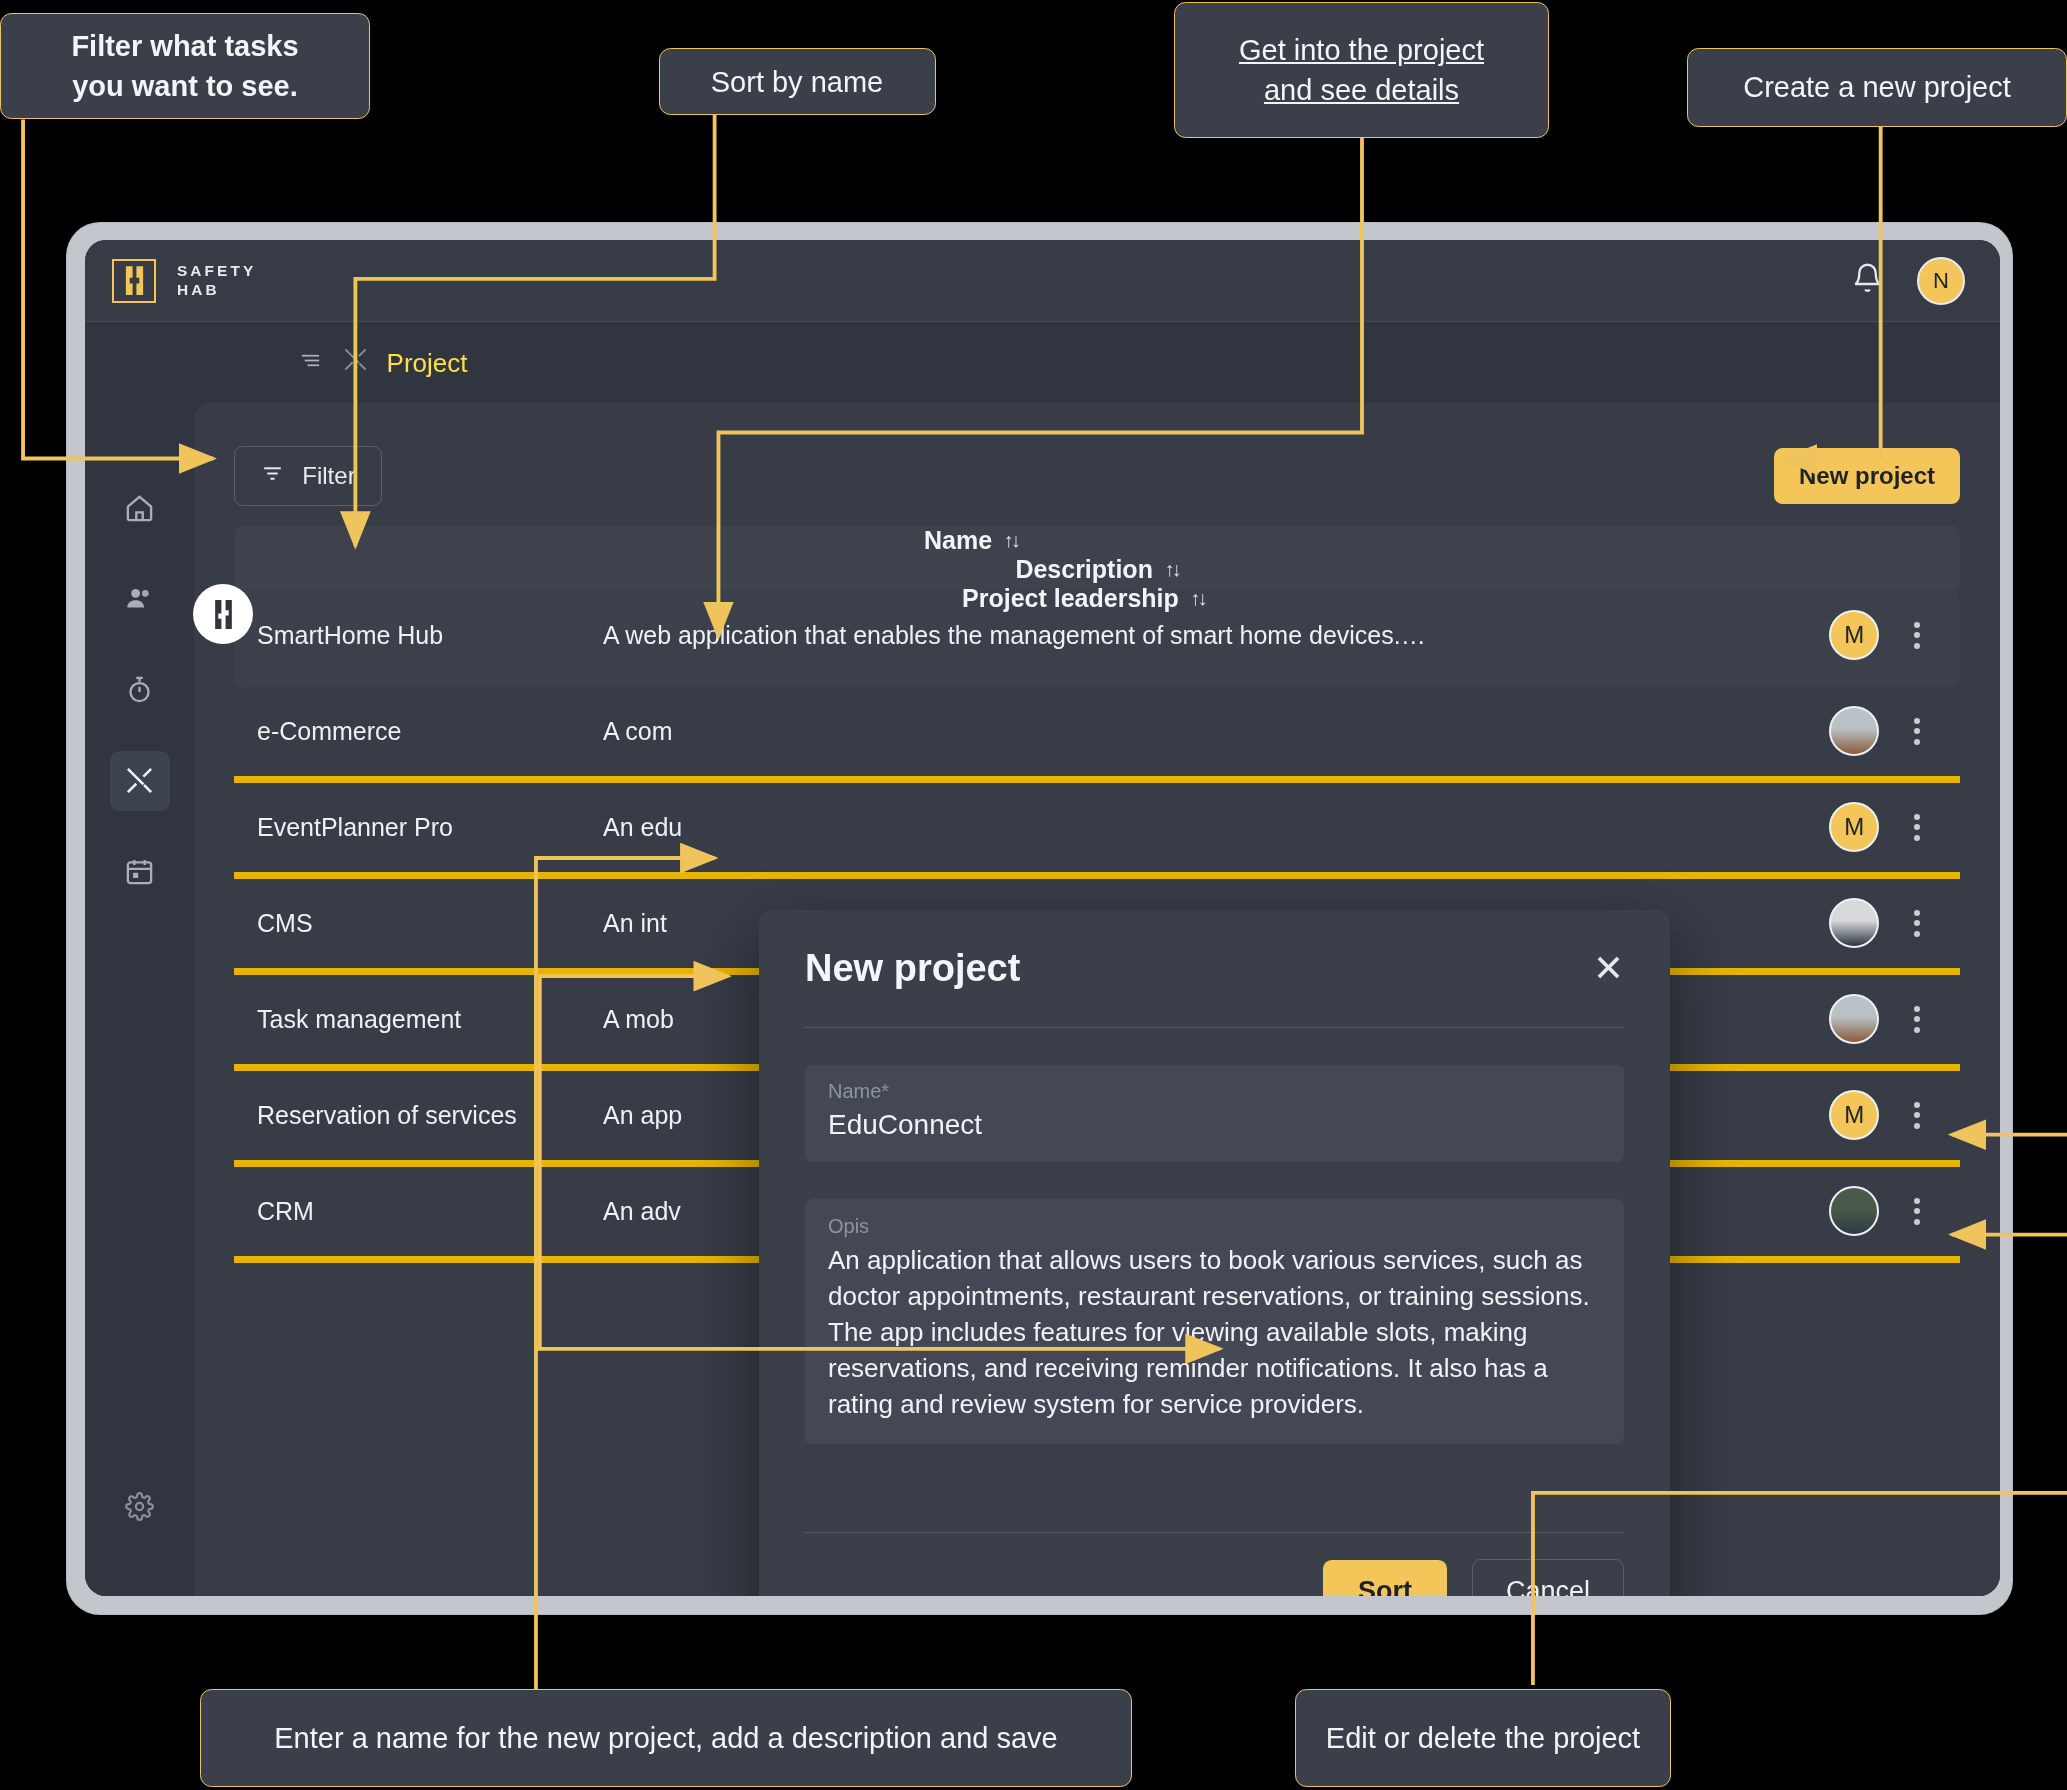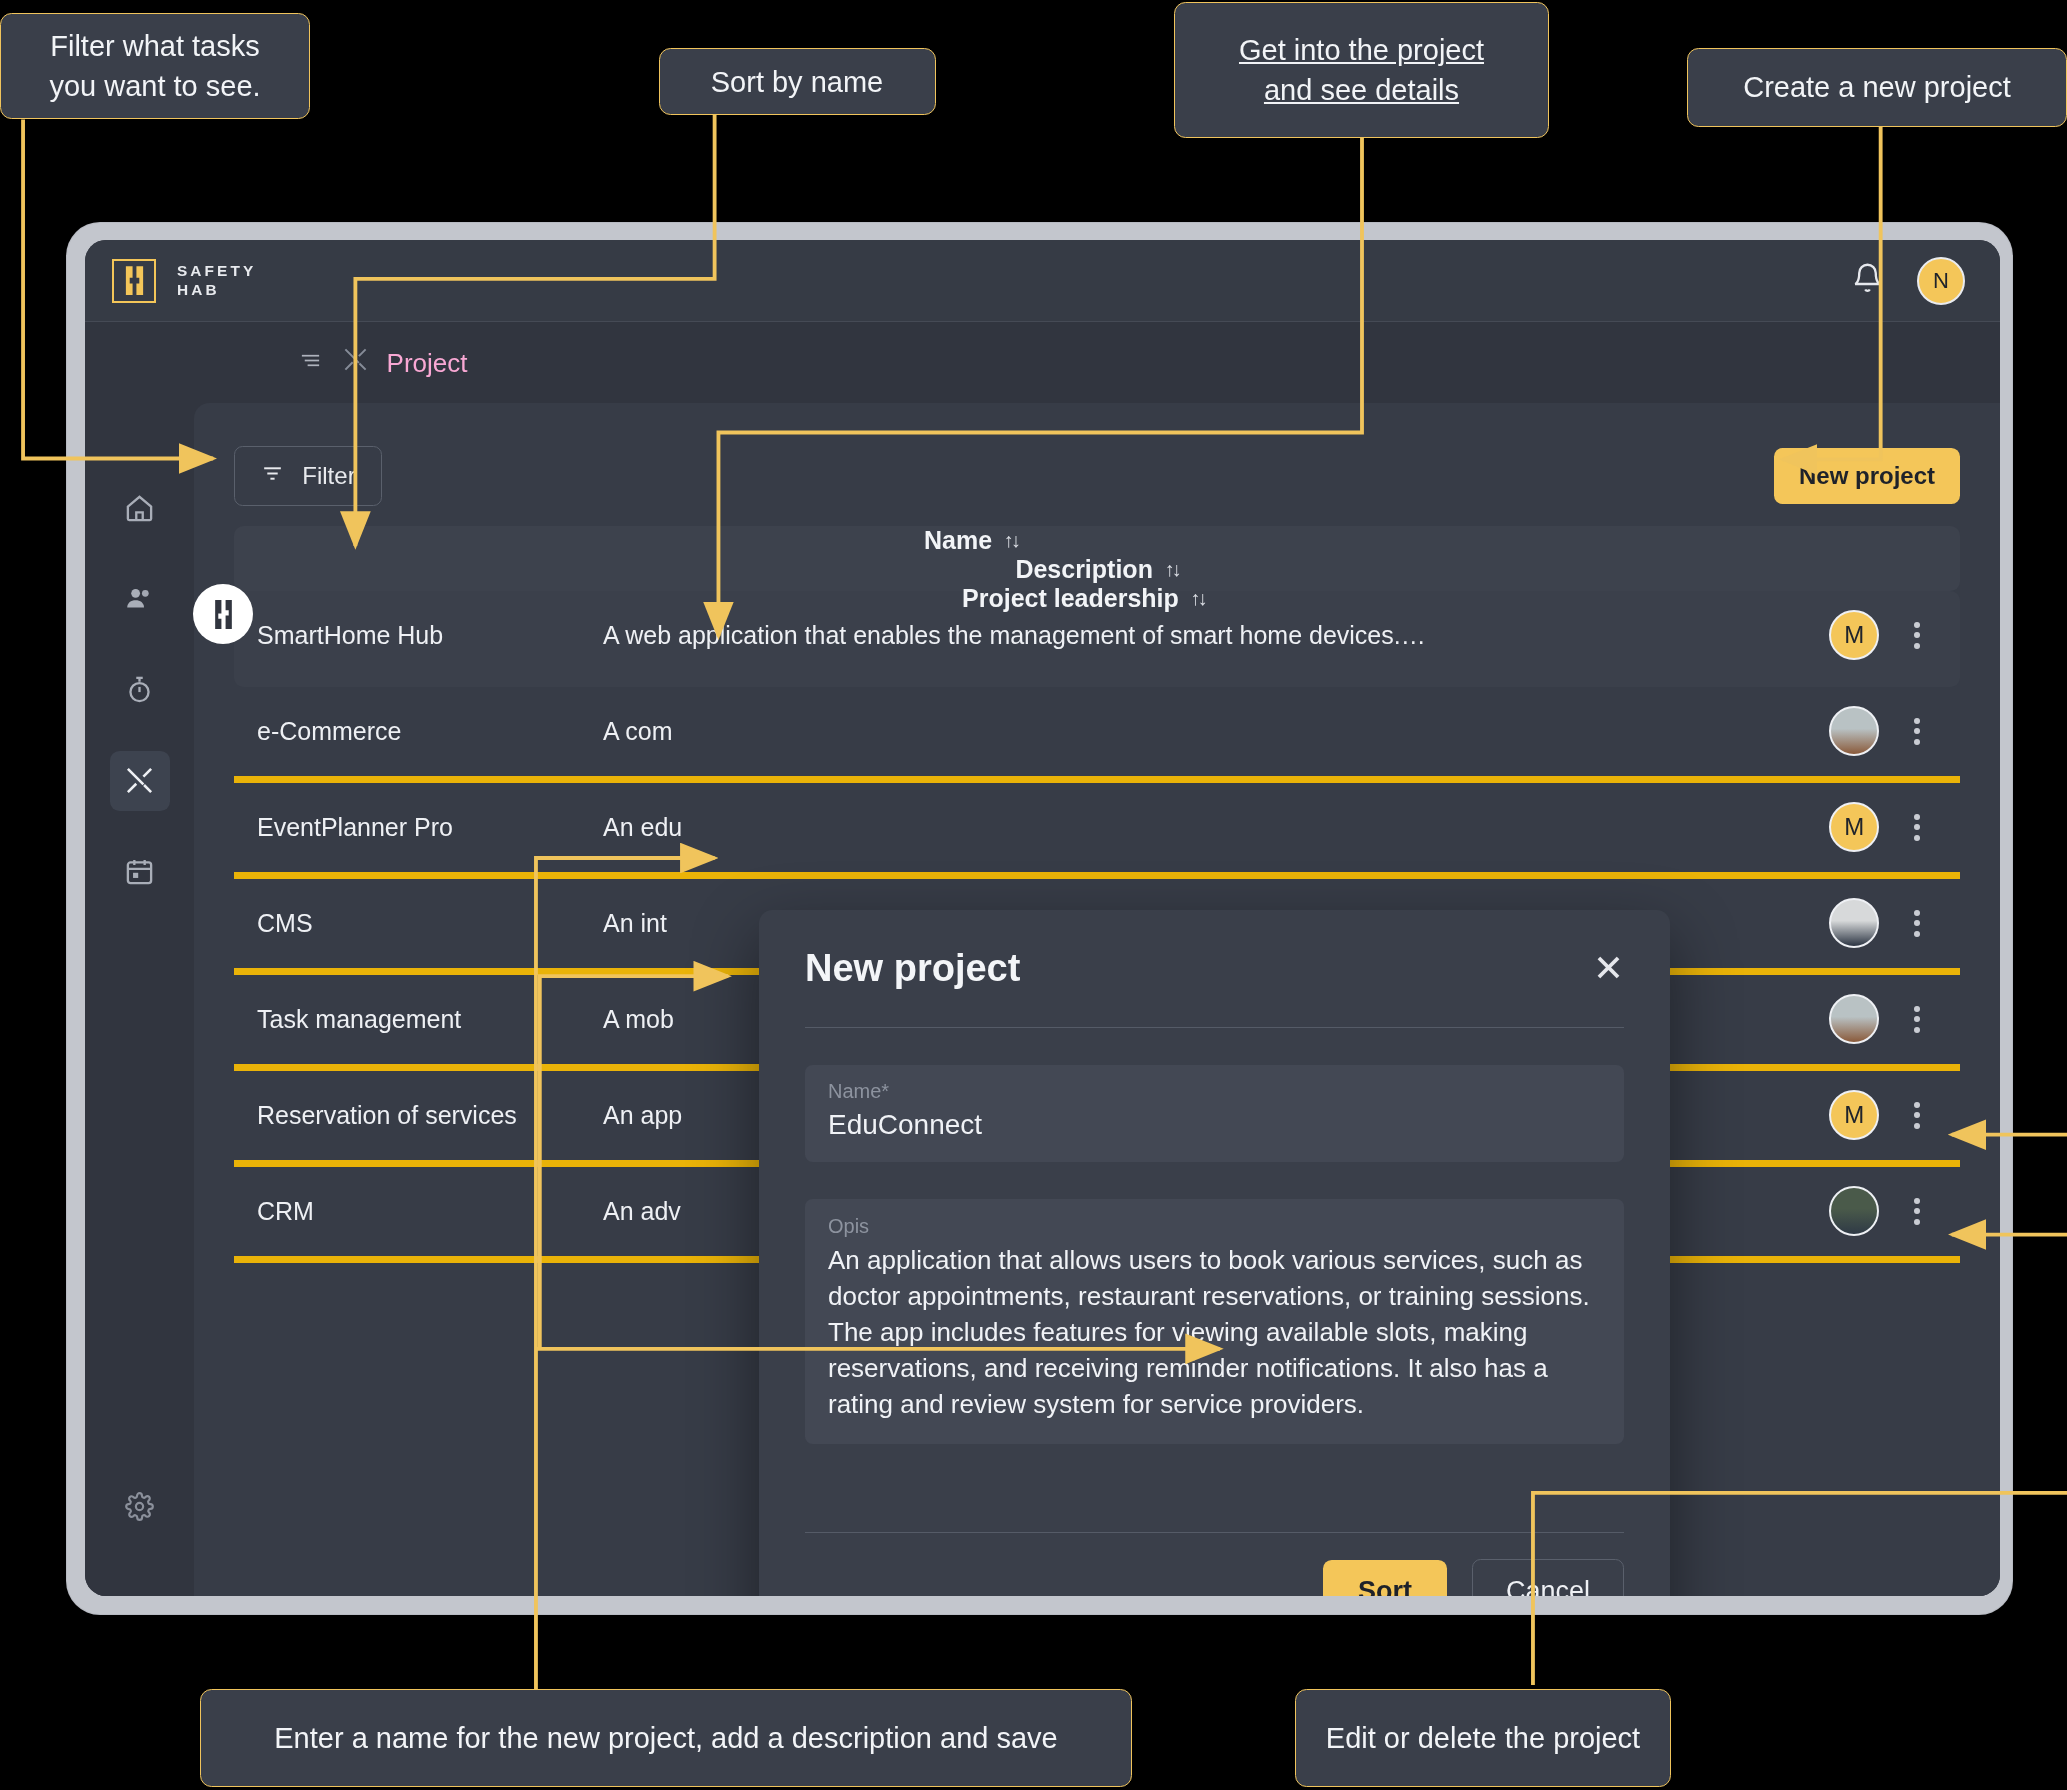--- a/index.html
+++ b/index.html
@@ -70,21 +70,21 @@
   .round-logo {
     position: absolute; left: 108px; top: 344px;
     width: 60px; height: 60px; border-radius: 50%;
     background: #fff;
     display: flex; align-items: center; justify-content: center;
     z-index: 8;
   }
   .crumbs {
     margin-left: 211px;
     display: flex; align-items: center; gap: 17.3px;
-    color: #f9a8d4; font-size: 26px; text-align: right;
+    color: #fde047; font-size: 26px; text-align: right;
   }
 
   
   .sidebar {
     position: absolute; left: 0; top: 163px;
     width: 109px; height: calc(100% - 163px);
     background: #31353f;
     display: flex; flex-direction: column; align-items: center;
     padding-top: 75px;
   }
@@ -226,21 +226,21 @@
       <path d="M562,1404 L562,1016 L758,1016" marker-end="url(#ah)"></path>
 
       <path d="M558,1404 L1270,1404" marker-end="url(#ah)"></path>
 
       <path d="M1596,1754 L1596,1554 L2152,1554"></path>
       <path d="M2152,1181 L2032,1181" marker-end="url(#ah)"></path>
       <path d="M2152,1285 L2032,1285" marker-end="url(#ah)"></path>
     </g>
   </svg>
 
-  <div class="callout" style="left:0;top:13.4px;width:310px;height:106px;">
+  <div class="callout" style="left:0;top:13.4px;width:370px;height:106px;font-weight:bold;">
     <span style="white-space:pre-line">Filter what tasks
 you want to see.</span>
   </div>
   <div class="callout" style="left:659px;top:48px;width:277px;height:67px;padding-left:24px;">
     <span>Sort by name</span>
   </div>
   <div class="callout" style="left:1174px;top:1.9px;width:375px;height:136px;text-decoration:underline;">
     <span style="white-space:pre-line">Get into the project
 and see details</span>
   </div>

